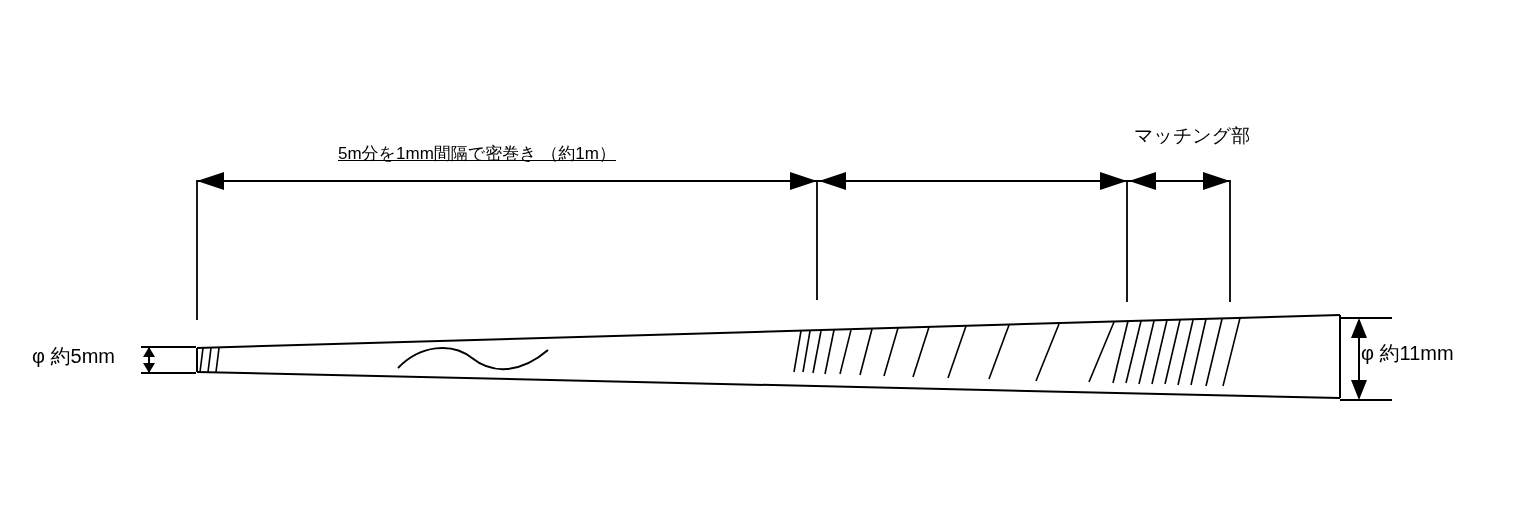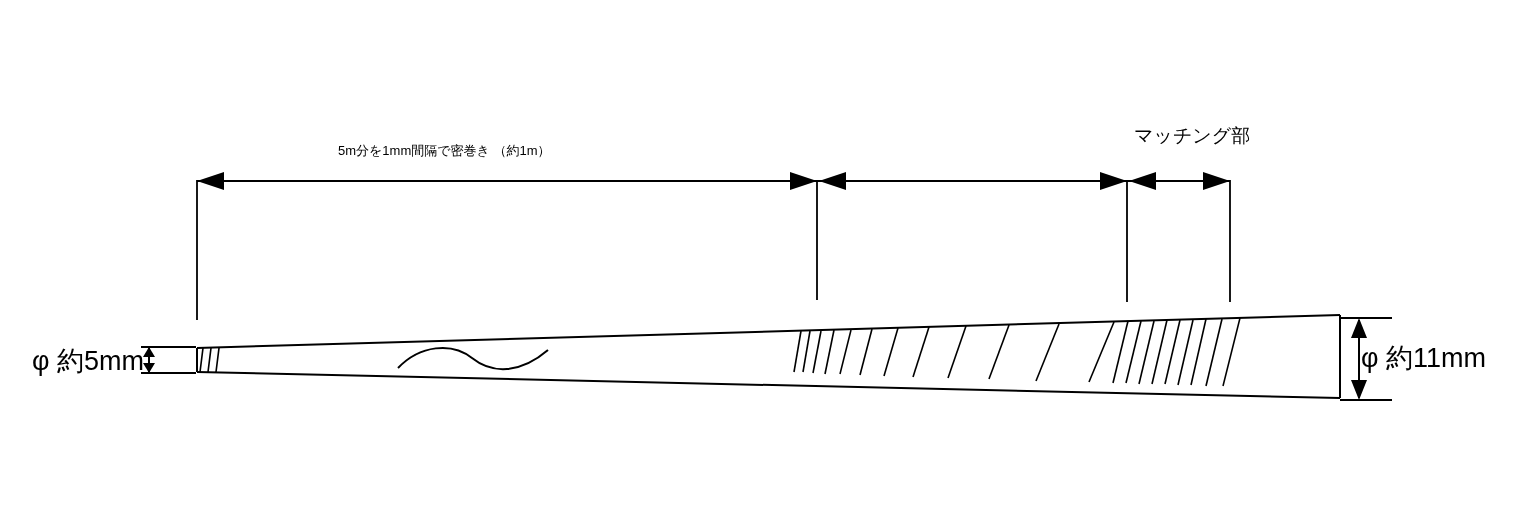--- a/index.html
+++ b/index.html
@@ -53,24 +53,25 @@
   }
   .lbl {
     position: absolute;
     font-family: "Liberation Sans", "DejaVu Sans", sans-serif;
     color: #000000;
     white-space: pre;
     line-height: 1.28;
     letter-spacing: 0px;
   }
   .lbl-section {
-    font-size: 13px;
+    font-size: 17px;
+    text-decoration: underline;
   }
   .lbl-dia {
-    font-size: 27px;
+    font-size: 20px;
     text-align: center;
   }
   .lbl-match {
     font-size: 19px;
   }
 </style>
 </head>
 <body>
 
 <div id="diagram-root">

